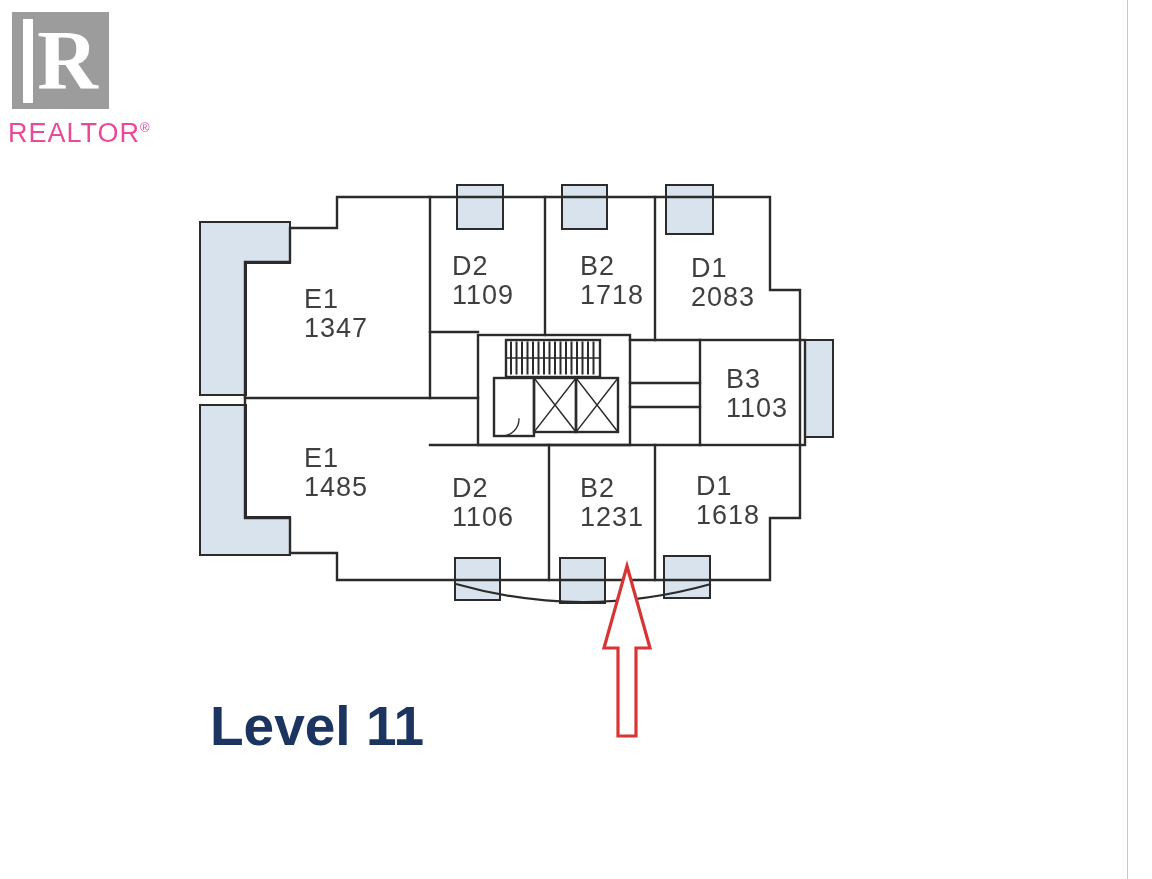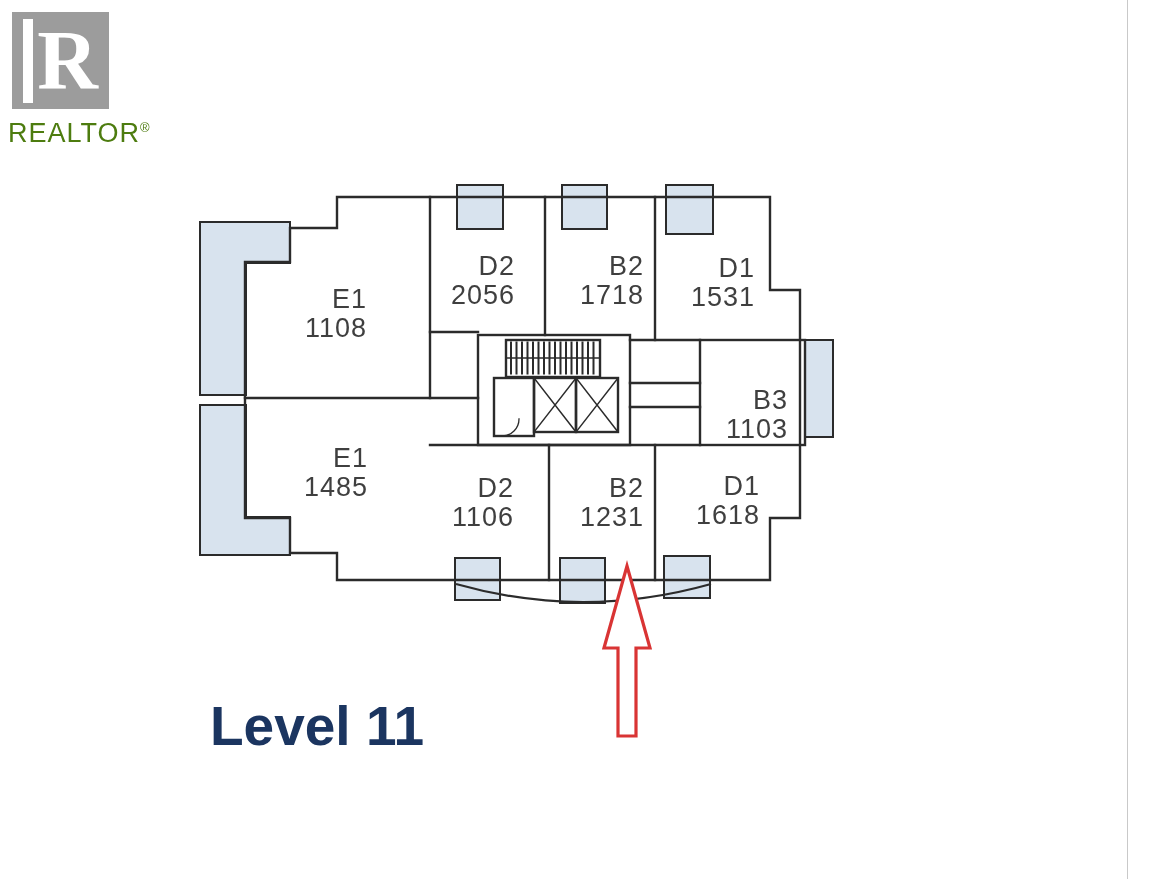--- a/index.html
+++ b/index.html
@@ -15,28 +15,28 @@
   .logo{position:absolute;left:12px;top:10px;width:150px;height:150px;}
   .logo-block{
     position:absolute;left:0;top:2px;width:97px;height:97px;
     background:#9c9c9c;display:flex;align-items:center;justify-content:center;
   }
   .logo-letter{
     color:#ffffff;font-family:"Liberation Serif", serif;font-weight:bold;
     font-size:84px;line-height:84px;border-left:10px solid #ffffff;padding-left:4px;
   }
   .logo-word{
-    position:absolute;left:-4px;top:108px;color:#4d7c0f;
+    position:absolute;left:-4px;top:108px;color:#ec4899;
     font-size:27px;letter-spacing:1px;white-space:nowrap;
   }
   .logo-reg{font-size:13px;vertical-align:super;}
   
   .unit-label{
     position:absolute;transform:translate(-50%,-50%);
-    text-align:right;color:#3f3f3f;font-size:27px;line-height:29px;
+    text-align:left;color:#3f3f3f;font-size:27px;line-height:29px;
     letter-spacing:1px;white-space:nowrap;
   }
   .unit-label span{display:block;}
   
   .level-title{
     position:absolute;left:210px;top:694px;
     color:#1b3560;font-size:55px;font-weight:bold;letter-spacing:0px;
   }
   .right-border{
     position:absolute;left:1127px;top:0;width:1px;height:879px;background:#c9c9c9;
@@ -93,35 +93,35 @@
       <path d="M502,436 A17,17 0 0 0 519,419" stroke-width="1.3"></path>
     </g>
 
     <path d="M456,584 Q583,620 711,584" stroke="#2b2b2b" stroke-width="2.2" fill="none"></path>
 
     <path d="M627,566 L650,648 L636,648 L636,736 L618,736 L618,648 L604,648 Z" fill="#ffffff" stroke="#d93434" stroke-width="3.2" stroke-linejoin="miter"></path>
   </svg>
 
   <div class="unit-label" style="left:336px;top:314px">
     <span>E1</span>
-    <span>1108</span>
+    <span>1347</span>
   </div>
   <div class="unit-label" style="left:483px;top:281px">
     <span>D2</span>
-    <span>2056</span>
+    <span>1109</span>
   </div>
   <div class="unit-label" style="left:612px;top:281px">
     <span>B2</span>
     <span>1718</span>
   </div>
   <div class="unit-label" style="left:723px;top:283px">
     <span>D1</span>
-    <span>1531</span>
+    <span>2083</span>
   </div>
-  <div class="unit-label" style="left:757px;top:415px">
+  <div class="unit-label" style="left:757px;top:394px">
     <span>B3</span>
     <span>1103</span>
   </div>
   <div class="unit-label" style="left:728px;top:501px">
     <span>D1</span>
     <span>1618</span>
   </div>
   <div class="unit-label" style="left:612px;top:503px">
     <span>B2</span>
     <span>1231</span>

